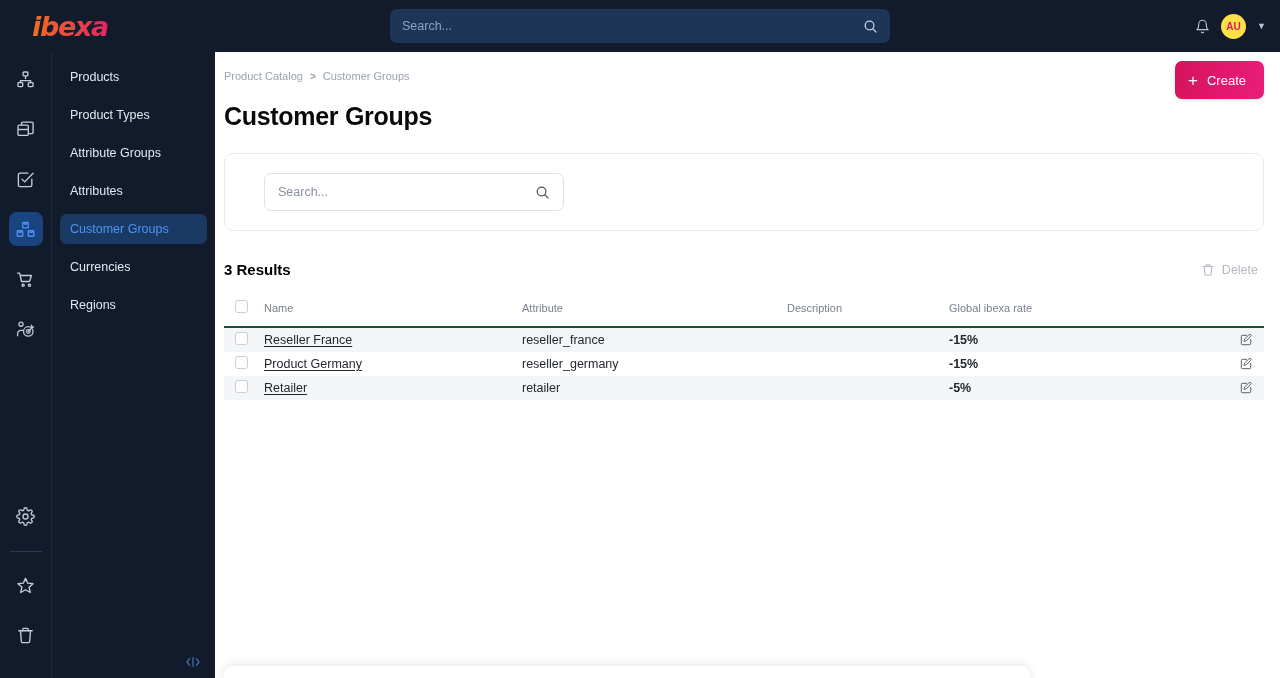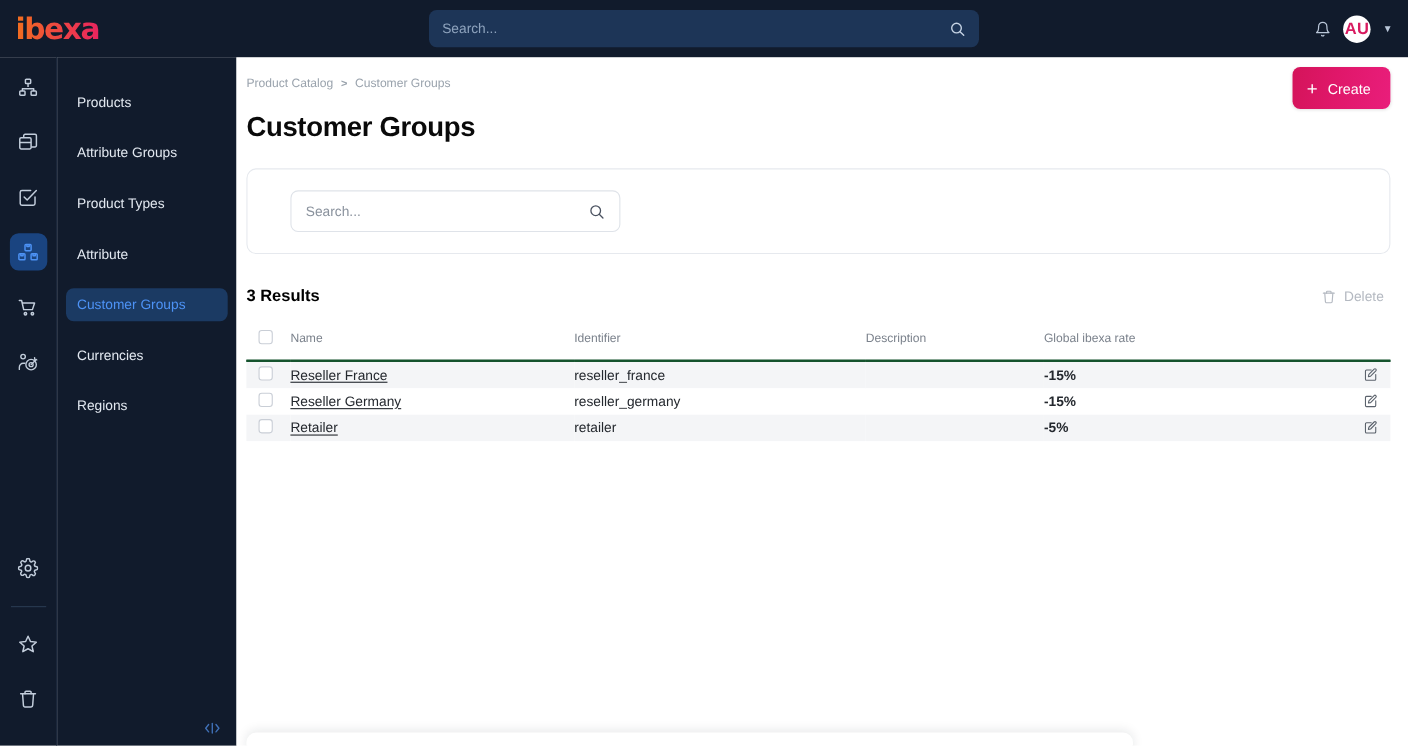--- a/index.html
+++ b/index.html
@@ -28,21 +28,22 @@
     background: #111b2c;
     display: flex;
     align-items: center;
     position: relative;
     z-index: 40;
   }
   .logo-wrap {
     width: 215px;
     display: flex;
     align-items: center;
-    padding-left: 14px;
+    padding-left: 32px;
+    font-style: italic;
   }
   .logo {
     font-size: 27px;
     font-weight: 700;
     letter-spacing: -1.3px;
     background: linear-gradient(95deg, #f2701d 0%, #ef4d3c 42%, #e8235f 100%);
     -webkit-background-clip: text;
     background-clip: text;
     color: transparent;
     font-family: "DejaVu Sans", sans-serif;
@@ -87,23 +88,23 @@
     right: 14px;
     top: 0;
     height: 52px;
     display: flex;
     align-items: center;
     gap: 11px;
   }
   .bell { color: #b9c6d8; display: flex; }
   .avatar {
     width: 25px; height: 25px; border-radius: 50%;
-    background: #ffffff;
+    background: #fde047;
     display: flex; align-items: center; justify-content: center;
-    font-size: 15px; font-weight: 700;
+    font-size: 10px; font-weight: 700;
     color: #d81b60;
     letter-spacing: 0.2px;
   }
   .caret-down { color: #b9c6d8; font-size: 9px; line-height: 1; }
 
   
   .body-row { flex: 1; display: flex; min-height: 0; }
 
   
   .rail {
@@ -133,21 +134,21 @@
   
   .sidebar {
     width: 163px;
     min-width: 163px;
     background: #111b2c;
     position: relative;
     padding-top: 10px;
   }
   .nav-item {
     height: 30px;
-    margin: 16px 8px 8px 8px;
+    margin: 0 8px 8px 8px;
     padding: 0 10px;
     display: flex;
     align-items: center;
     border-radius: 7px;
     font-size: 12.5px;
     color: #e2e8f0;
     white-space: nowrap;
   }
   .nav-item.active { background: #1b3a63; color: #4d92f5; }
   .collapse-toggle {
@@ -455,27 +456,27 @@
           </svg>
         </span>
       </div>
     </div>
 
     <div class="sidebar">
       <div class="nav-item">
         <span>Products</span>
       </div>
       <div class="nav-item">
+        <span>Product Types</span>
+      </div>
+      <div class="nav-item">
         <span>Attribute Groups</span>
       </div>
       <div class="nav-item">
-        <span>Product Types</span>
-      </div>
-      <div class="nav-item">
-        <span>Attribute</span>
+        <span>Attributes</span>
       </div>
       <div class="nav-item active">
         <span>Customer Groups</span>
       </div>
       <div class="nav-item">
         <span>Currencies</span>
       </div>
       <div class="nav-item">
         <span>Regions</span>
       </div>
@@ -531,21 +532,21 @@
           </button>
         </div>
 
         <table class="table">
           <thead>
             <tr>
               <th class="col-check">
                 <span class="cbox head-cbox"></span>
               </th>
               <th class="col-name">Name</th>
-              <th class="col-ident">Identifier</th>
+              <th class="col-ident">Attribute</th>
               <th class="col-desc">Description</th>
               <th class="col-rate">Global ibexa rate</th>
               <th class="col-action"></th>
             </tr>
           </thead>
           <tbody>
 
             <tr class="odd">
               <td class="col-check">
                 <span class="cbox"></span>
@@ -564,21 +565,21 @@
                   </svg>
                 </span>
               </td>
             </tr>
 
             <tr class="even">
               <td class="col-check">
                 <span class="cbox"></span>
               </td>
               <td>
-                <a class="row-link" href="#">Reseller Germany</a>
+                <a class="row-link" href="#">Product Germany</a>
               </td>
               <td>reseller_germany</td>
               <td></td>
               <td class="rate">-15%</td>
               <td>
                 <span class="edit-icon">
                   <svg width="14" height="14" viewBox="0 0 24 24" fill="none" stroke="currentColor" stroke-width="1.7" stroke-linecap="round" stroke-linejoin="round">
                     <path d="M13 4H5.6A1.6 1.6 0 0 0 4 5.6v12.8A1.6 1.6 0 0 0 5.6 20h12.8a1.6 1.6 0 0 0 1.6-1.6V11"></path>
                     <path d="M17.5 2.8a1.9 1.9 0 0 1 2.7 2.7L12 13.7l-3.4.7.7-3.4z"></path>
                   </svg>

